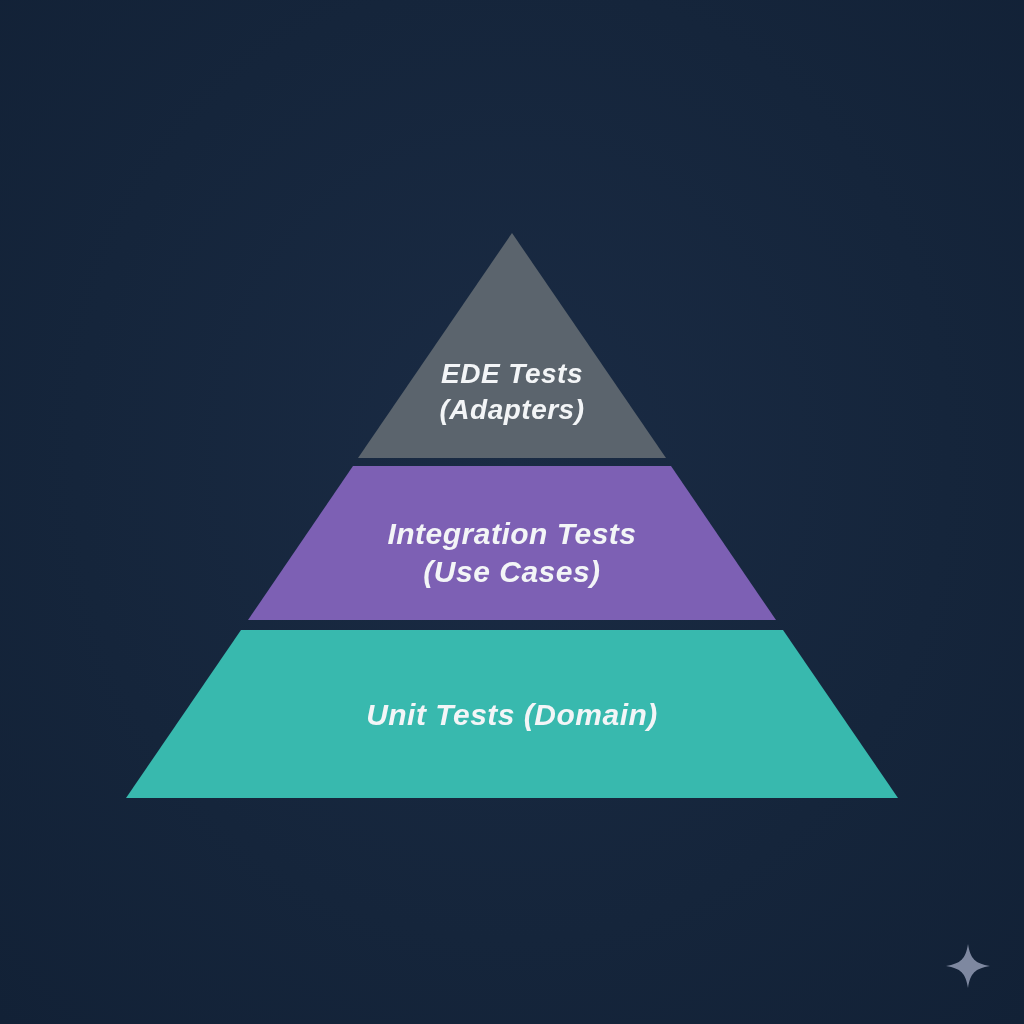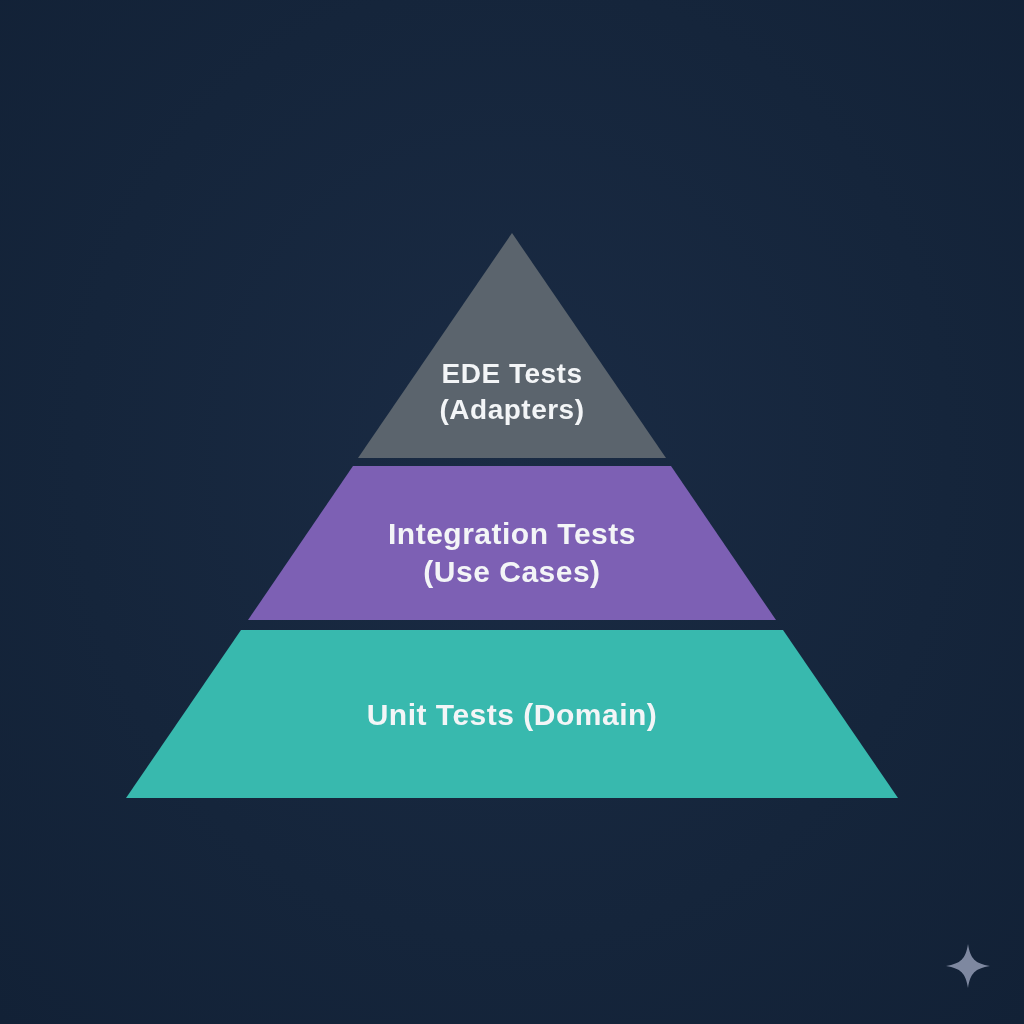--- a/index.html
+++ b/index.html
@@ -9,20 +9,21 @@
     height: 1024px;
     background: #16263c;
     overflow: hidden;
     font-family: "Liberation Sans", sans-serif;
   }
   .canvas {
     position: relative;
     width: 1024px;
     height: 1024px;
     background: radial-gradient(ellipse at 50% 45%, #1a2b44 0%, #15253b 60%, #122136 100%);
+    font-style: italic;
   }
   svg { display: block; position: absolute; top: 0; left: 0; }
   .layer-label {
     font-family: "Liberation Sans", "DejaVu Sans", sans-serif;
     font-weight: 700;
     text-anchor: middle;
     letter-spacing: 0.5px;
   }
   .label-top    { font-size: 28px; }
   .label-mid    { font-size: 30px; }

